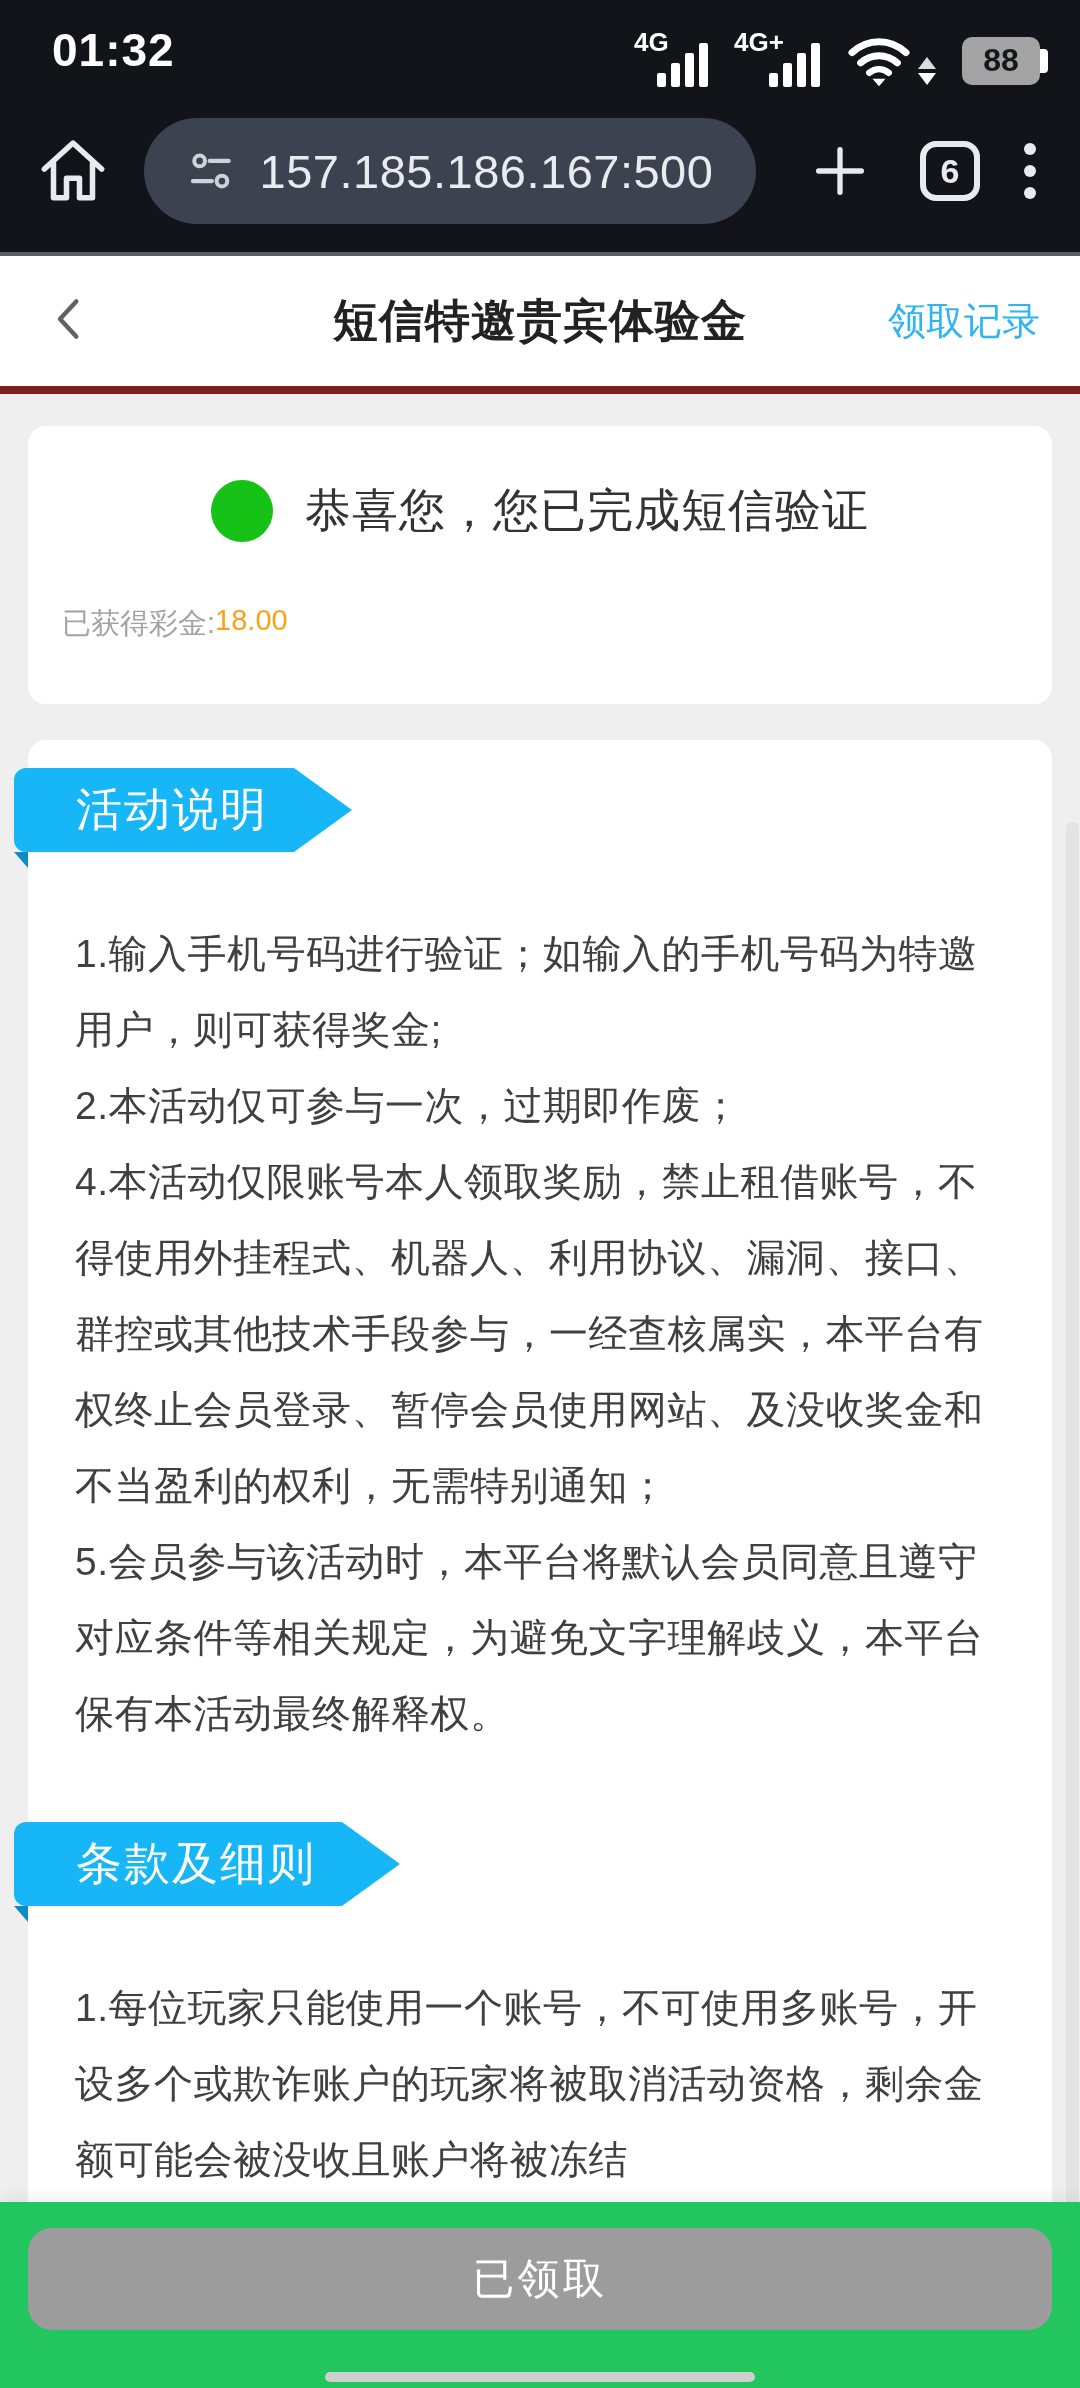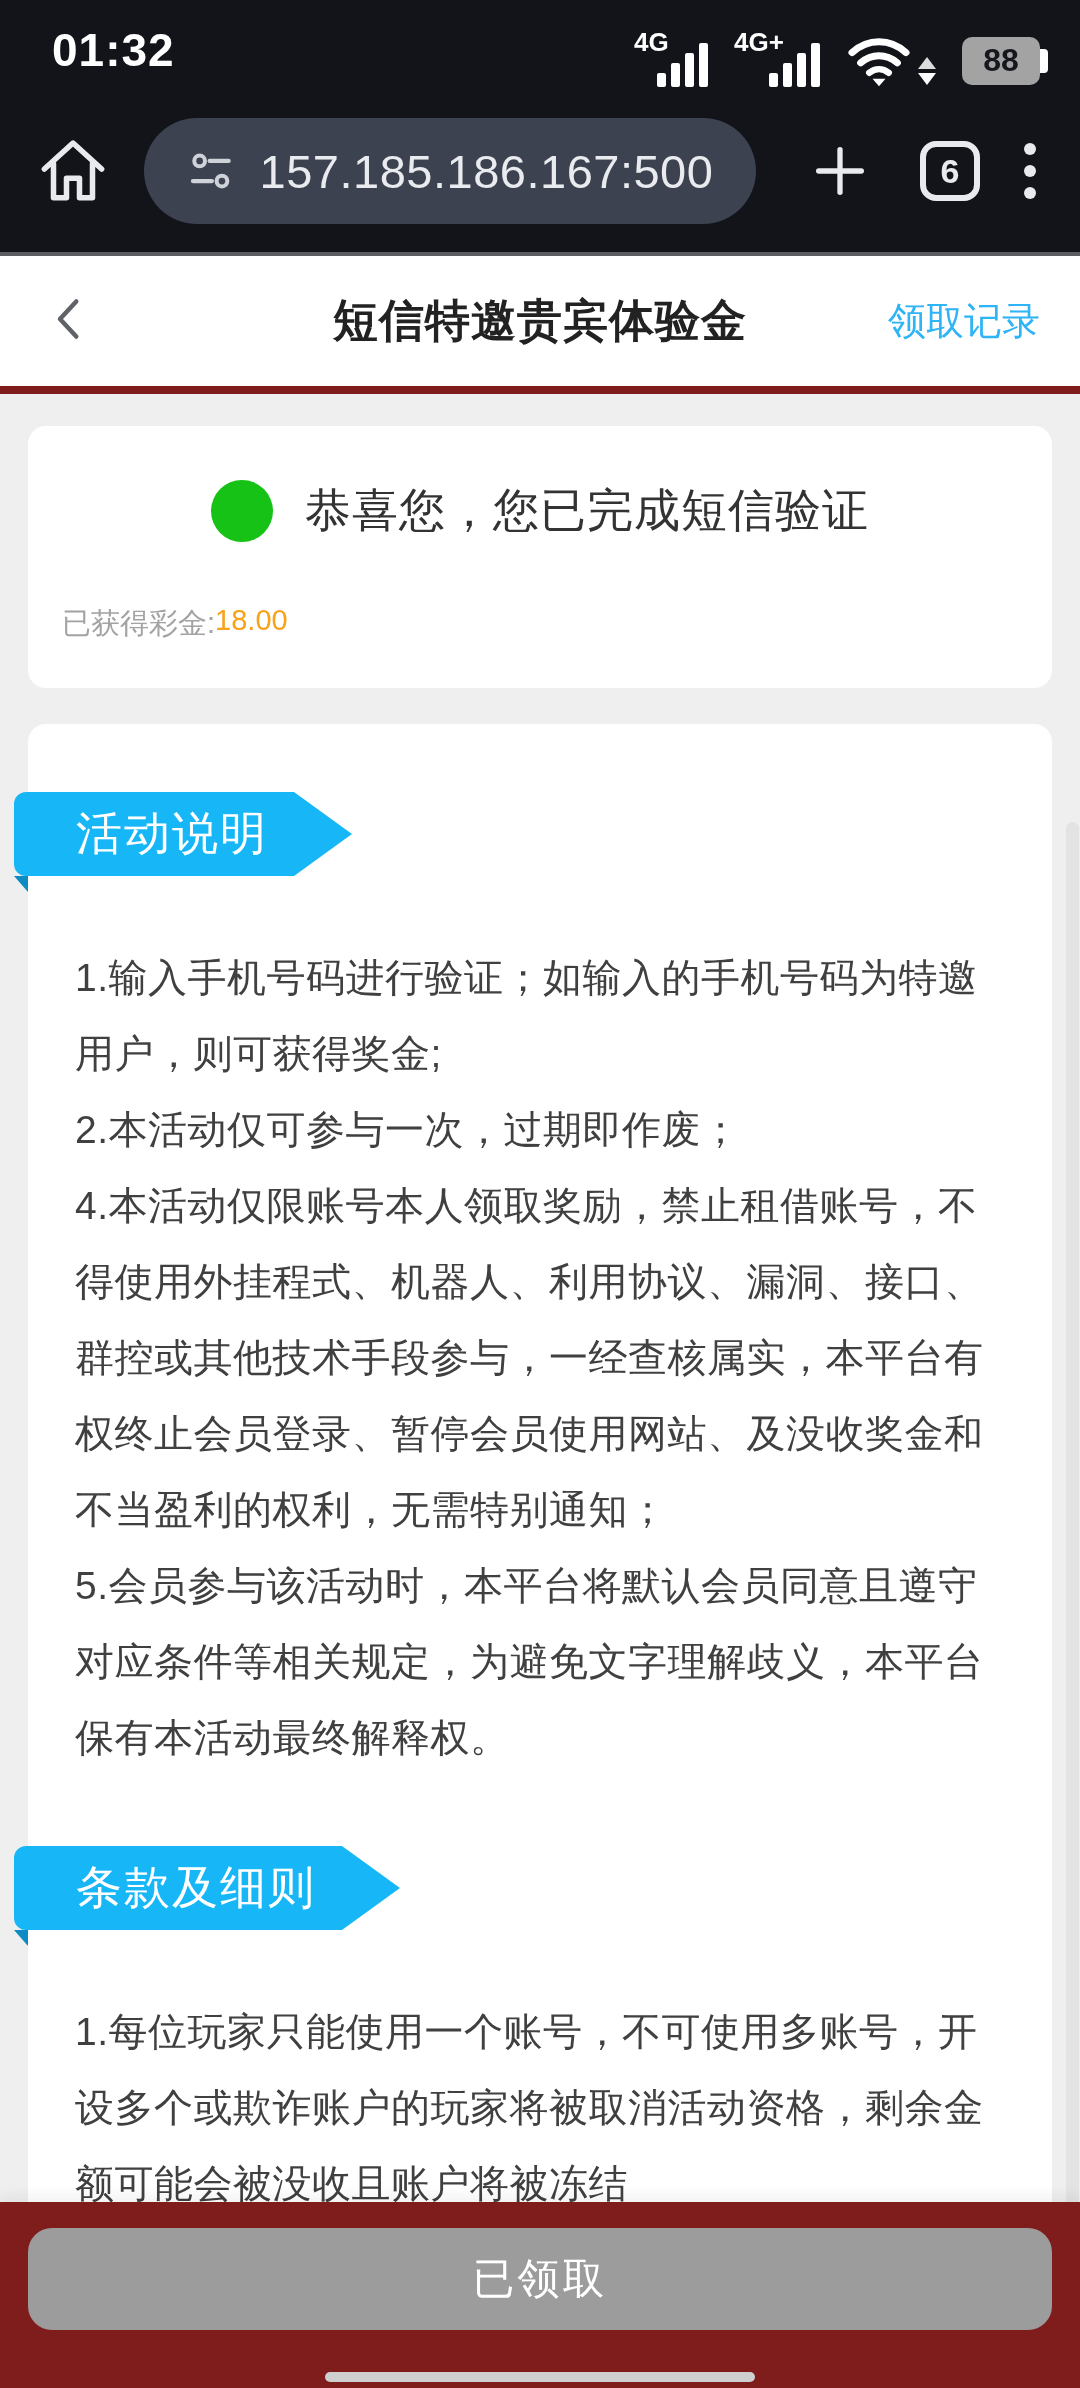--- a/index.html
+++ b/index.html
@@ -59,49 +59,49 @@
     border-bottom:8px solid #7f1d1d;
   }
   .back-btn { position:absolute; left:40px; top:50%; transform:translateY(-50%); }
   .page-title { font-size:45px; font-weight:700; color:#222; letter-spacing:1px; }
   .history-link { position:absolute; right:40px; top:50%; transform:translateY(-50%);
     color:#2fb4f5; font-size:38px; }
 
   
   .content { position:relative; height:calc(2388px - 100px - 160px - 138px); }
   .card { background:#fff; border-radius:18px; margin:0 28px; }
-  .result-card { margin-top:32px; padding:54px 34px 44px; }
+  .result-card { margin-top:32px; padding:54px 34px 60px; }
   .result-row { display:flex; align-items:center; justify-content:center; gap:32px; }
   .green-dot { width:62px; height:62px; border-radius:50%; background:#15c215; flex:0 0 auto; }
   .result-msg { font-size:46px; color:#333; font-weight:500; letter-spacing:1px; }
   .bonus-row { margin-top:62px; font-size:29px; display:flex; }
   .bonus-label { color:#a3a3a3; }
   .bonus-amount { color:#f7a21a; }
 
   .rules-card { margin-top:36px; padding:28px 0 260px; position:relative; }
 
-  .ribbon { position:relative; margin-left:-14px; width:fit-content; display:flex; height:84px;margin-top:40px; }
+  .ribbon { position:relative; margin-left:-14px; width:fit-content; display:flex; height:84px; }
   .ribbon-body { background:#17b7f7; color:#fff; font-size:46px; font-weight:500;
     display:flex; align-items:center; padding:0 26px 0 62px; letter-spacing:2px;
     border-radius:12px 0 0 12px; }
   .ribbon-tip { width:0; height:0; border-top:42px solid transparent; border-bottom:42px solid transparent;
     border-left:58px solid #17b7f7; }
   .ribbon-fold { position:absolute; left:0; top:84px; width:14px; height:16px;
     background:#0d8cc4; clip-path:polygon(0 0, 100% 0, 100% 100%); }
   .ribbon + .rule-list { margin-top:64px; }
   .ribbon.second { margin-top:70px; }
 
   .rule-list { padding:0 44px 0 47px; font-size:39px; line-height:76px; color:#404040; letter-spacing:.5px; }
 
   
   .scroll-thumb { position:absolute; right:1px; top:396px; width:13px; height:1710px;
     background:#e3e3e3; border-radius:7px; z-index:3; }
 
   
-  .bottom-bar { position:absolute; left:0; right:0; bottom:0; height:186px; background:#7f1d1d;
+  .bottom-bar { position:absolute; left:0; right:0; bottom:0; height:186px; background:#22c55e;
     box-shadow:0 -6px 14px rgba(0,0,0,.06); z-index:5; }
   .claim-btn { position:absolute; left:28px; right:28px; top:26px; height:102px;
     background:#9c9c9c; border:none; border-radius:24px; color:#fff; font-size:42px;
     font-weight:500; letter-spacing:3px; display:flex; align-items:center; justify-content:center;
     font-family:inherit; }
   .home-indicator { position:absolute; left:50%; transform:translateX(-50%); bottom:6px;
     width:430px; height:10px; border-radius:5px; background:#cfcfcf; }
 </style>
 </head>
 <body>

